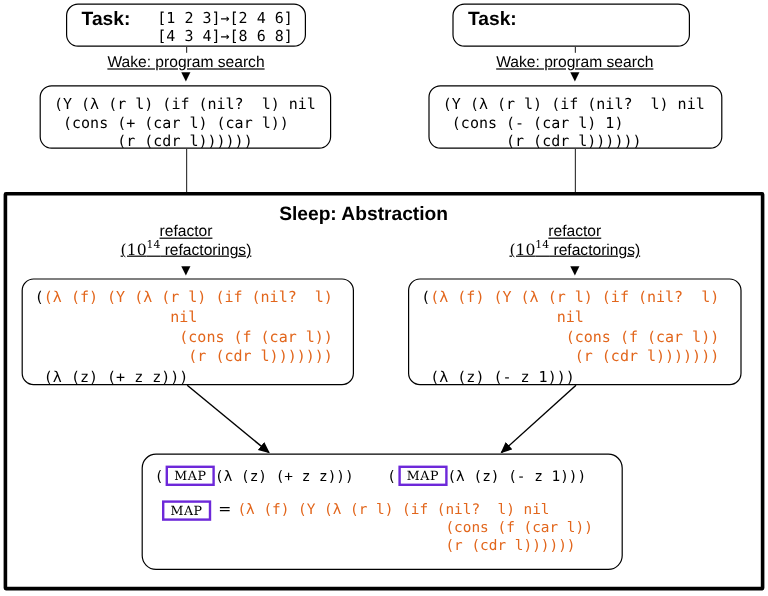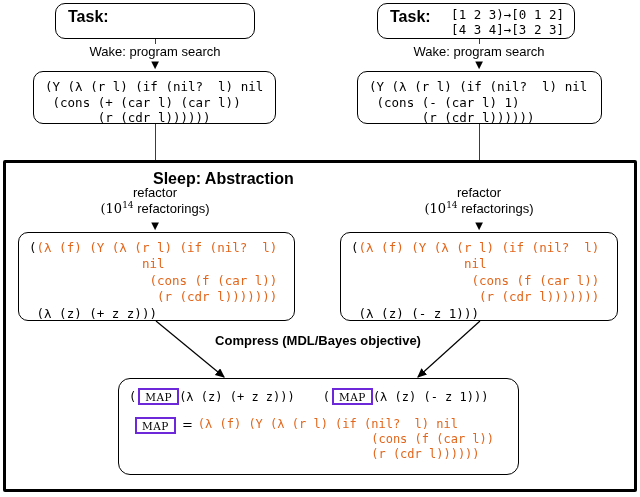--- a/index.html
+++ b/index.html
@@ -2,26 +2,26 @@
 <html><head>
 <meta charset="utf-8">
 <style>
   html,body{margin:0;padding:0;background:#fff;}
   #canvas{position:relative;width:640px;height:497px;background:#fff;overflow:hidden;
           font-family:"Liberation Sans",sans-serif;color:#000;}
   .box{position:absolute;border:1.5px solid #000;border-radius:10px;background:#fff;box-sizing:border-box;}
   .thick{position:absolute;border:3px solid #000;border-radius:2px;background:#fff;box-sizing:border-box;}
   pre.code{margin:4px;font-family:"DejaVu Sans Mono",monospace;font-size:12.5px;line-height:15.5px;color:#000;}
   .orangecode{color:#E2661C;}
-  .lbl{position:absolute;font-size:13px;text-align:center;}
+  .lbl{position:absolute;font-size:13px;text-align:center;text-decoration:underline;}
   .vline{position:absolute;width:1px;background:#3c3c3c;}
   .tri{position:absolute;width:16px;text-align:center;font-size:10px;line-height:10px;color:#000;
        font-family:"DejaVu Sans",sans-serif;}
   .serifmath{font-family:"DejaVu Serif",serif;}
-  .title{position:absolute;font-weight:bold;font-size:16px;}
+  .title{position:absolute;font-weight:bold;font-size:16px;text-align:center;}
   .compress{position:absolute;font-weight:bold;font-size:13px;text-align:center;}
   .taskwrap{display:flex;padding:3px 10px 0 12px;}
   .tasklabel{font-weight:bold;font-size:16px;padding-top:1px;}
   .taskrows{margin-left:auto;}
   .taskrows pre{margin:0;font-family:"DejaVu Sans Mono",monospace;font-size:12.5px;line-height:15px;}
   .mapbadge{display:inline-block;border:2px solid #6d28d9;padding:1px 5px 0 5px;
             font-family:"DejaVu Serif",serif;font-size:10.5px;letter-spacing:.5px;background:#fff;}
   .row1{position:absolute;left:10px;top:9px;display:flex;align-items:center;
         font-family:"DejaVu Sans Mono",monospace;font-size:12px;}
   .row2{position:absolute;left:16px;top:38px;display:flex;align-items:flex-start;}
@@ -30,39 +30,39 @@
   svg.overlay{position:absolute;left:0;top:0;pointer-events:none;}
 </style>
 </head>
 <body>
 
 <div id="canvas">
 
   <div class="box" style="left:55px;top:3px;width:200px;height:36px;">
     <div class="taskwrap">
       <span class="tasklabel">Task:</span>
+      <span class="taskrows">
+          <pre>[1 2 3]→[2 4 6]
+[4 3 4]→[8 6 8]</pre>
+        </span>
     </div>
   </div>
   <div class="vline" style="left:154.5px;top:39px;height:5px;"></div>
   <div class="lbl" style="left:55px;top:44px;width:200px;">Wake:  program search</div>
   <span class="tri" style="left:147px;top:60px;">▼</span>
   <div class="box" style="left:33px;top:71px;width:243px;height:53px;">
     <pre class="code" style="padding:3px 0 0 7px;">(Y (λ (r l) (if (nil?  l) nil
  (cons (+ (car l) (car l))
        (r (cdr l))))))</pre>
   </div>
   <div class="vline" style="left:154.5px;top:124px;height:61px;"></div>
 
   <div class="box" style="left:377px;top:3px;width:198px;height:36px;">
     <div class="taskwrap">
       <span class="tasklabel">Task:</span>
-      <span class="taskrows">
-          <pre>[1 2 3)→[0 1 2]
-[4 3 4]→[3 2 3]</pre>
-        </span>
     </div>
   </div>
   <div class="vline" style="left:478.5px;top:39px;height:5px;"></div>
   <div class="lbl" style="left:379px;top:44px;width:200px;">Wake:  program search</div>
   <span class="tri" style="left:471px;top:60px;">▼</span>
   <div class="box" style="left:357px;top:71px;width:245px;height:53px;">
     <pre class="code" style="padding:3px 0 0 7px;">(Y (λ (r l) (if (nil?  l) nil
  (cons (- (car l) 1)
        (r (cdr l))))))</pre>
   </div>
@@ -97,21 +97,20 @@
   <svg class="overlay" width="640" height="497">
     <defs>
       <marker id="arw" markerWidth="10" markerHeight="10" refX="7" refY="3.5" orient="auto">
         <polygon points="0,0 8,3.5 0,7" fill="#000"></polygon>
       </marker>
     </defs>
     <line x1="156" y1="321" x2="224" y2="377" stroke="#000" stroke-width="1.2" marker-end="url(#arw)"></line>
     <line x1="480" y1="321" x2="418" y2="377" stroke="#000" stroke-width="1.2" marker-end="url(#arw)"></line>
   </svg>
 
-  <div class="compress" style="left:168px;top:333px;width:300px;">Compress (MDL/Bayes objective)</div>
 
   <div class="box" style="left:118px;top:378px;width:401px;height:97px;border-radius:12px;">
     <div class="row1">
       <span>(</span>
       <span class="mapbadge" style="margin-left:2px;">MAP</span>
       <span> (λ (z) (+ z z)))</span>
       <span style="width:28px;"></span>
       <span>(</span>
       <span class="mapbadge" style="margin-left:2px;">MAP</span>
       <span> (λ (z) (- z 1)))</span>

